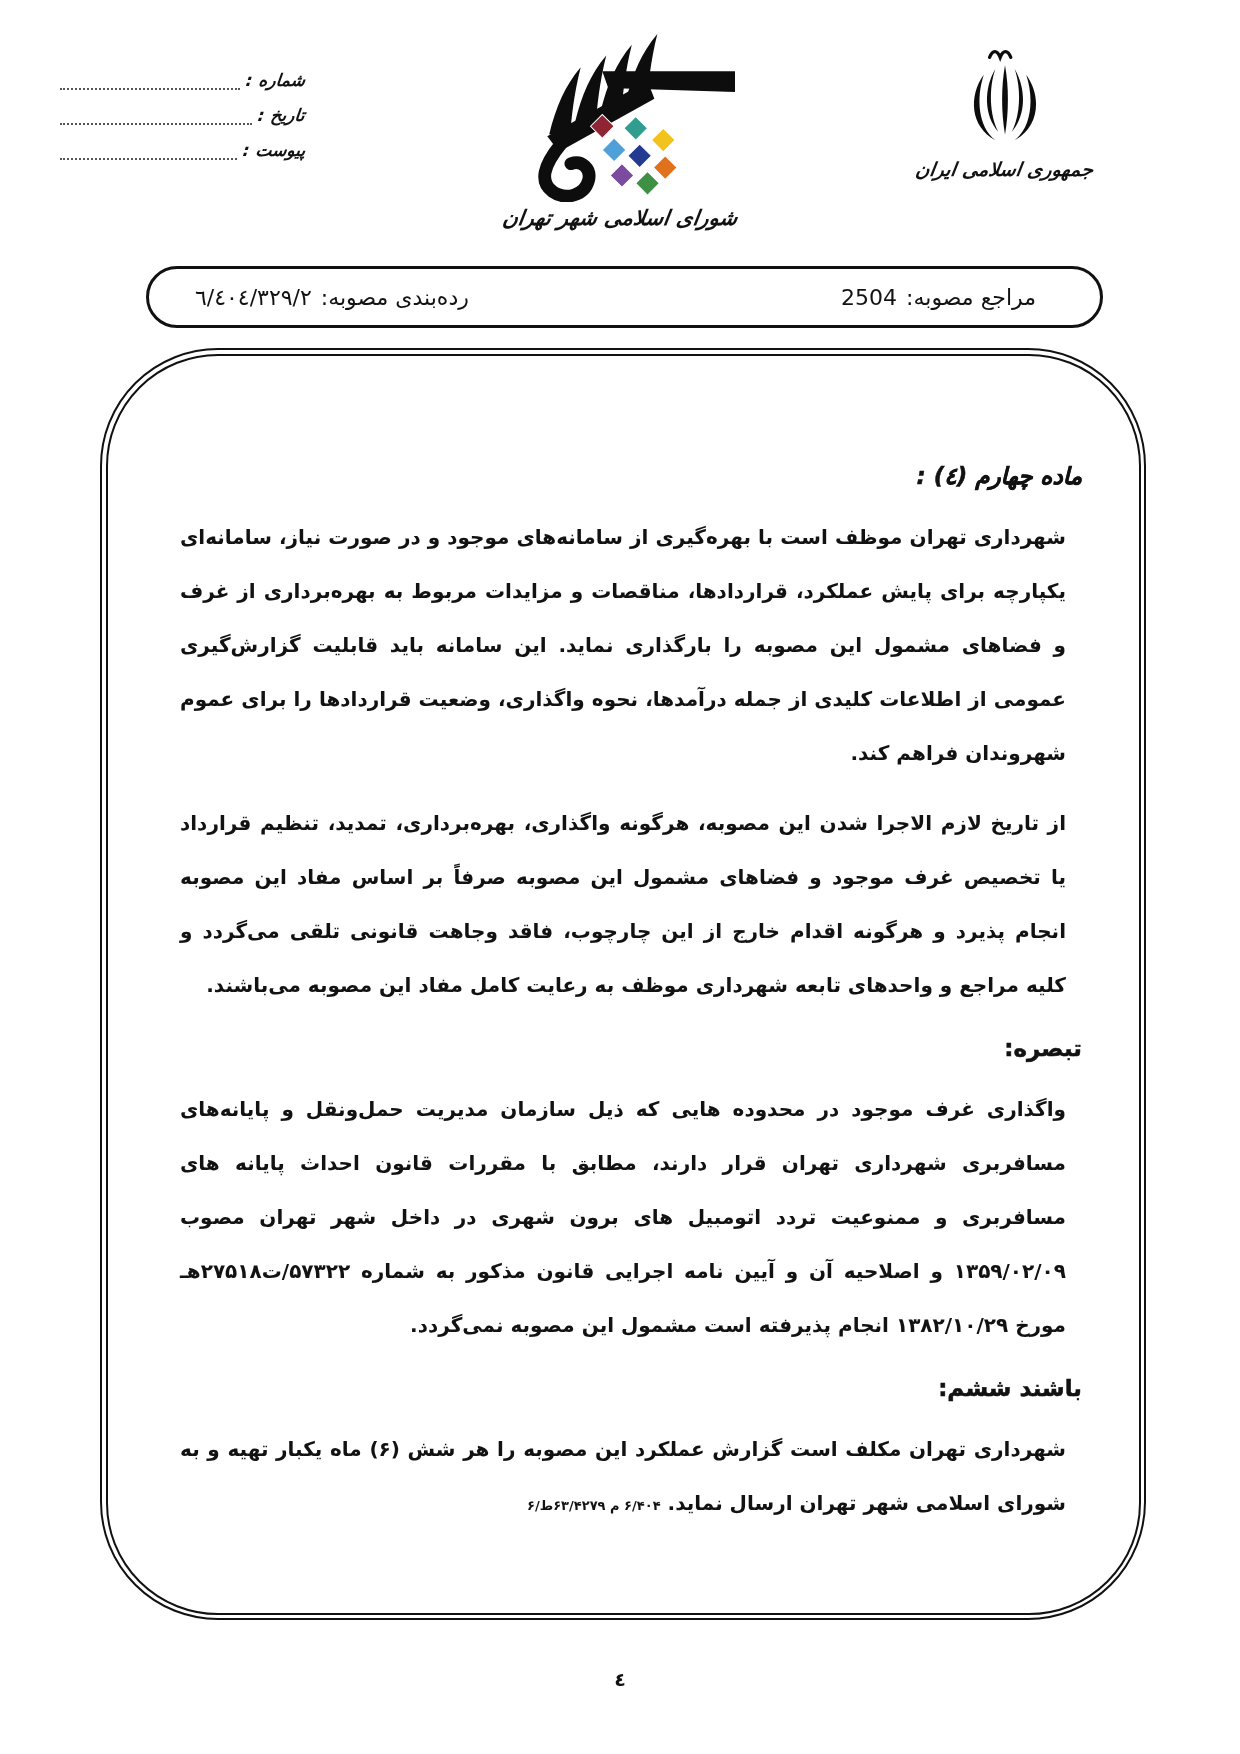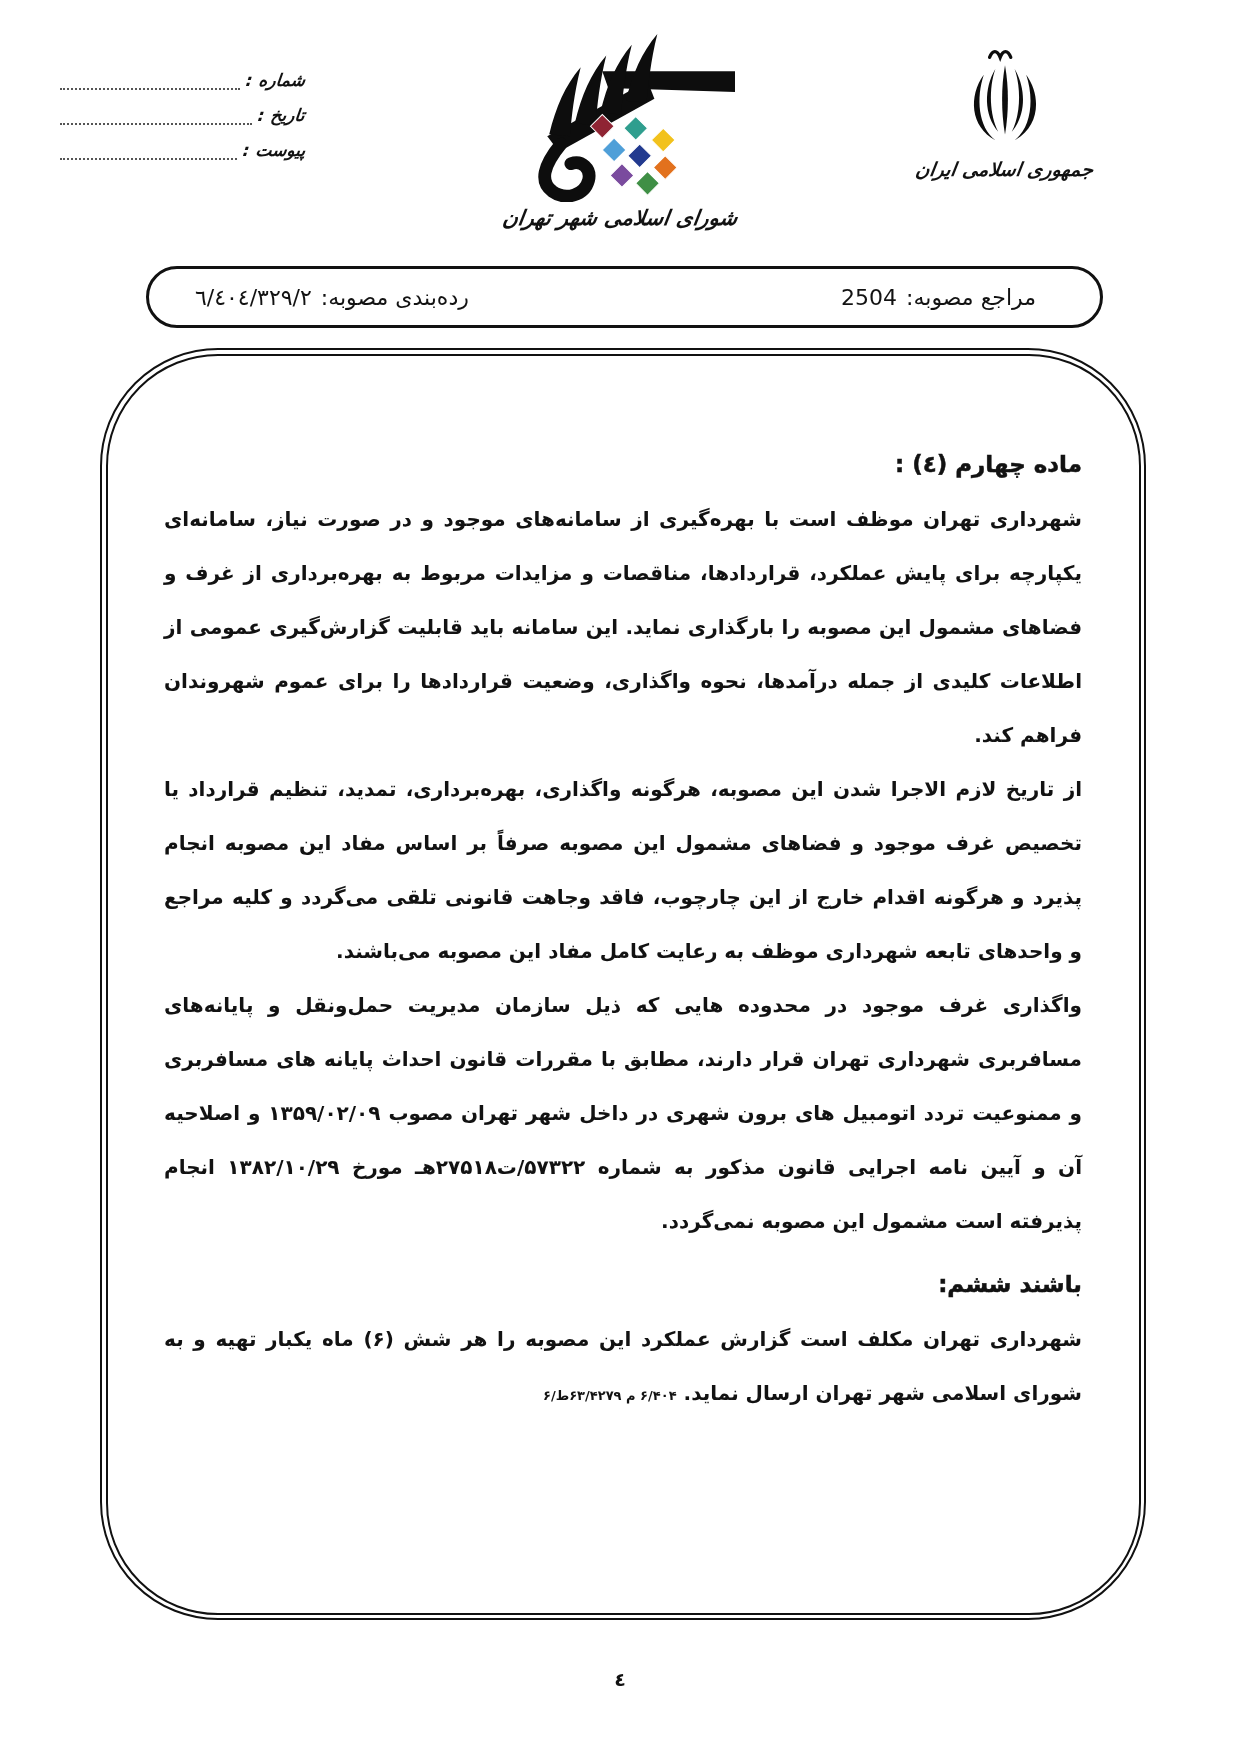--- a/index.html
+++ b/index.html
@@ -55,23 +55,23 @@
     border:2.5px solid #111; border-radius:112px; pointer-events:none;
   }
   .doc-content {
     position:absolute; inset:0; padding:96px 62px 0 62px;
     direction:rtl; text-align:justify;
   }
   .sec-h {
     font-size:23px; font-weight:bold; margin:18px 0 10px 0; line-height:36px;
     -webkit-text-stroke:0.5px #121212;
   }
-  section:first-child .sec-h { margin-top:0; }
+  section:first-child .sec-h { margin-top:12px;font-style:italic; }
   .sec-p {
-    font-size:20px; font-weight:bold; line-height:54px; margin:0;
+    font-size:20px; font-weight:bold; line-height:54px; margin:16px;
     text-align:justify;
   }
   .ref-code { font-size:13px; font-weight:bold; white-space:nowrap; }
 
   
   .page-number {
     position:absolute; top:1668px; left:0; width:100%;
     text-align:center; font-size:19px; font-weight:bold;
   }
 </style>
@@ -152,20 +152,21 @@
       <section>
         <h2 class="sec-h">ماده چهارم (٤) :</h2>
         <p class="sec-p">شهرداری تهران موظف است با بهره‌گیری از سامانه‌های موجود و در صورت نیاز، سامانه‌ای یکپارچه برای پایش عملکرد، قراردادها، مناقصات و مزایدات مربوط به بهره‌برداری از غرف و فضاهای مشمول این مصوبه را بارگذاری نماید. این سامانه باید قابلیت گزارش‌گیری عمومی از اطلاعات کلیدی از جمله درآمدها، نحوه واگذاری، وضعیت قراردادها را برای عموم شهروندان فراهم کند.</p>
       </section>
 
       <section>
         <p class="sec-p">از تاریخ لازم الاجرا شدن این مصوبه، هرگونه واگذاری، بهره‌برداری، تمدید، تنظیم قرارداد یا تخصیص غرف موجود و فضاهای مشمول این مصوبه صرفاً بر اساس مفاد این مصوبه انجام پذیرد و هرگونه اقدام خارج از این چارچوب، فاقد وجاهت قانونی تلقی می‌گردد و کلیه مراجع و واحدهای تابعه شهرداری موظف به رعایت کامل مفاد این مصوبه می‌باشند.</p>
       </section>
 
       <section>
+        <h2 class="sec-h">تبصره:</h2>
         <p class="sec-p">واگذاری غرف موجود در محدوده هایی که ذیل سازمان مدیریت حمل‌ونقل و پایانه‌های مسافربری شهرداری تهران قرار دارند، مطابق با مقررات قانون احداث پایانه های مسافربری و ممنوعیت تردد اتومبیل های برون شهری در داخل شهر تهران مصوب ۱۳۵۹/۰۲/۰۹ و اصلاحیه آن  و آیین نامه اجرایی قانون مذکور به شماره ۵۷۳۲۲/ت۲۷۵۱۸هـ مورخ ۱۳۸۲/۱۰/۲۹  انجام پذیرفته است مشمول این مصوبه نمی‌گردد.</p>
       </section>
 
       <section>
         <h2 class="sec-h">باشند ششم:</h2>
         <p class="sec-p">
           <span>شهرداری تهران مکلف است گزارش عملکرد این مصوبه را هر شش (۶) ماه یکبار تهیه و به شورای اسلامی شهر تهران ارسال نماید.</span>
           <span class="ref-code">۶/۴۰۴ م ۶۳/۴۲۷۹ط/۶</span>
         </p>
       </section>

